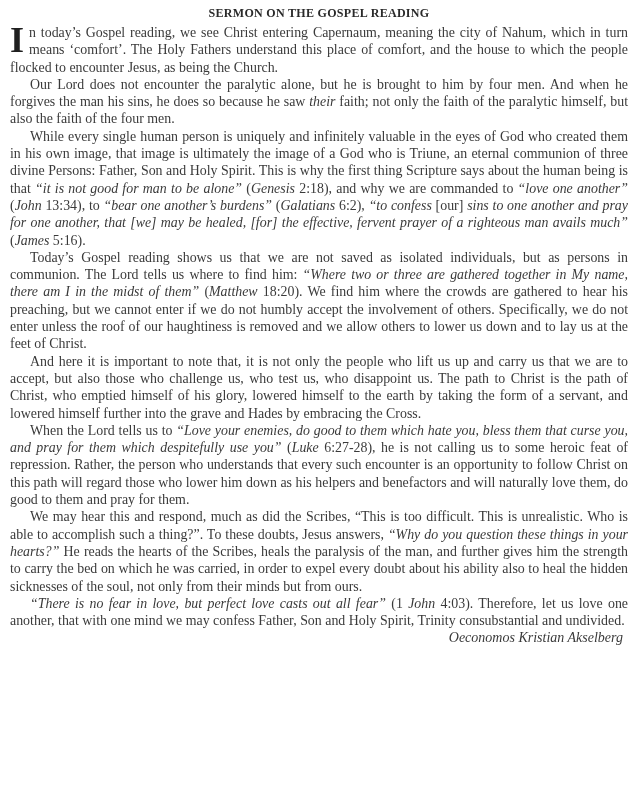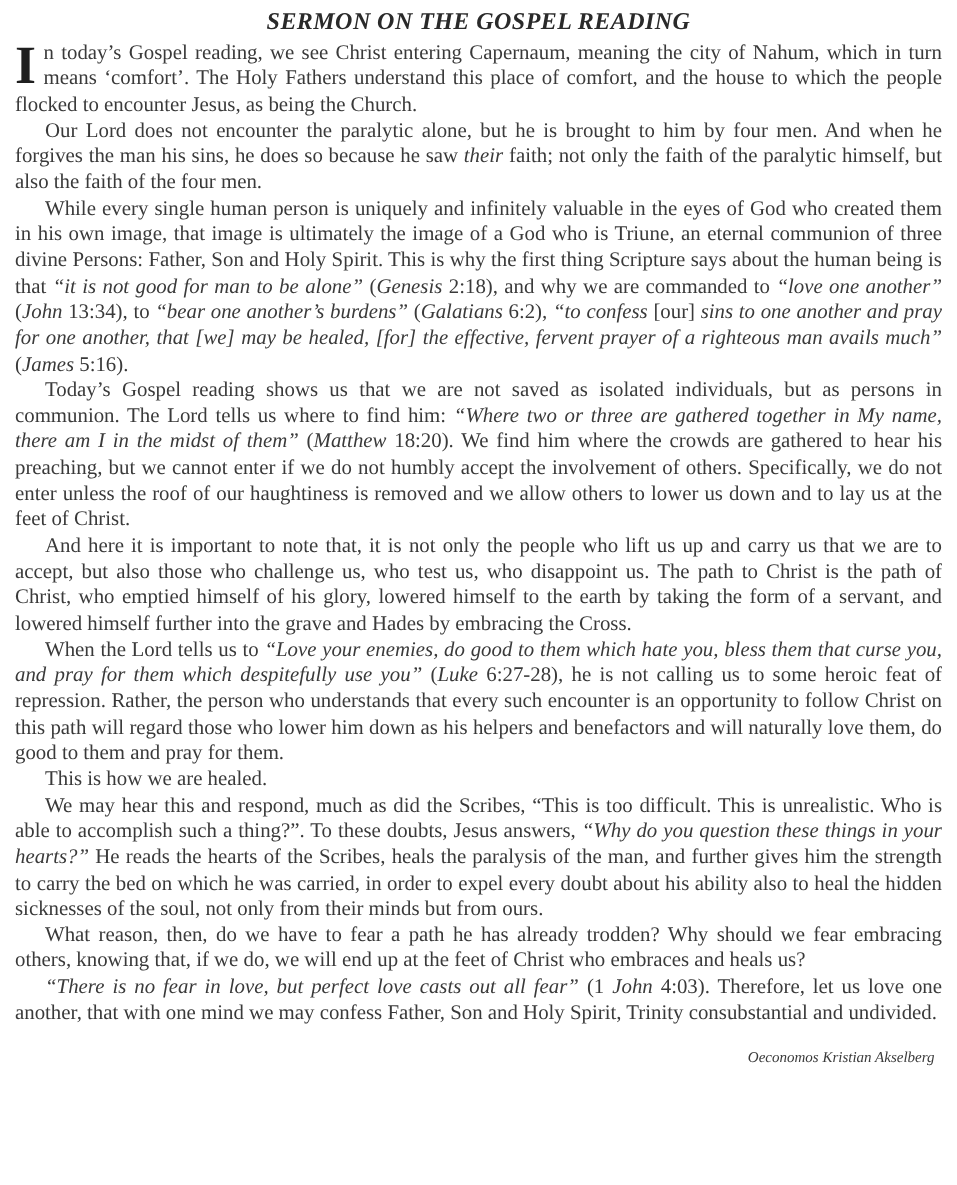--- a/index.html
+++ b/index.html
@@ -12,26 +12,25 @@
     height: 790px;
     overflow: hidden;
     font-family: "Liberation Serif", "DejaVu Serif", serif;
     color: #3a3a3a;
   }
   .page {
     padding: 6px 10px 0 10px;
   }
   .title {
     margin: 0 0 3px 0;
-    font-size: 16px;
+    font-size: 12px;
     font-weight: bold;
     text-align: center;
     color: #2a2a2a;
     letter-spacing: 0.3px;
-    font-style: italic;
   }
   .body-text p.para {
     margin: 0;
     font-size: 13.9px;
     line-height: 17.3px;
     text-align: justify;
     text-indent: 20px;
   }
   .body-text p.para.first {
     text-indent: 0;
@@ -42,39 +41,37 @@
     line-height: 28px;
     font-weight: bold;
     color: #1f1f1f;
     padding: 2px 5px 0 0;
   }
   .body-text em {
     font-style: italic;
     font-family: Liberation Serif, serif;
   }
   .signature {
-    margin-top: 16px;
+    margin-top: 1px;
     padding-right: 5px;
     text-align: right;
     font-style: italic;
-    font-size: 10px;
+    font-size: 14px;
     color: #3a3a3a;
   }
 </style>
 </head>
 <body>
 
 <div class="page">
   <h1 class="title">SERMON ON THE GOSPEL READING</h1>
   <div class="body-text">
       <p class="para first"><span class="dropcap">I</span><span>n today’s Gospel reading, we see Christ entering Capernaum, meaning the city of Nahum, which in turn means ‘comfort’. The Holy Fathers understand this place of comfort, and the house to which the people flocked to encounter Jesus, as being the Church.</span></p>
       <p class="para"><span>Our Lord does not encounter the paralytic alone, but he is brought to him by four men. And when he forgives the man his sins, he does so because he saw </span><em>their</em><span> faith; not only the faith of the paralytic himself, but also the faith of the four men.</span></p>
       <p class="para"><span>While every single human person is uniquely and infinitely valuable in the eyes of God who created them in his own image, that image is ultimately the image of a God who is Triune, an eternal communion of three divine Persons: Father, Son and Holy Spirit. This is why the first thing Scripture says about the human being is that </span><em>“it is not good for man to be alone”</em><span> (</span><em>Genesis</em><span> 2:18), and why we are commanded to </span><em>“love one another”</em><span> (</span><em>John</em><span> 13:34), to </span><em>“bear one another’s burdens”</em><span> (</span><em>Galatians</em><span> 6:2), </span><em>“to confess</em><span> [our] </span><em>sins to one another and pray for one another, that [we] may be healed, [for] the effective, fervent prayer of a righteous man avails much”</em><span> (</span><em>James</em><span> 5:16).</span></p>
       <p class="para"><span>Today’s Gospel reading shows us that we are not saved as isolated individuals, but as persons in communion. The Lord tells us where to find him: </span><em>“Where two or three are gathered together in My name, there am I in the midst of them”</em><span> (</span><em>Matthew</em><span> 18:20). We find him where the crowds are gathered to hear his preaching, but we cannot enter if we do not humbly accept the involvement of others. Specifically, we do not enter unless the roof of our haughtiness is removed and we allow others to lower us down and to lay us at the feet of Christ.</span></p>
       <p class="para"><span>And here it is important to note that, it is not only the people who lift us up and carry us that we are to accept, but also those who challenge us, who test us, who disappoint us. The path to Christ is the path of Christ, who emptied himself of his glory, lowered himself to the earth by taking the form of a servant, and lowered himself further into the grave and Hades by embracing the Cross.</span></p>
       <p class="para"><span>When the Lord tells us to </span><em>“Love your enemies, do good to them which hate you, bless them that curse you, and pray for them which despitefully use you”</em><span> (</span><em>Luke</em><span> 6:27-28), he is not calling us to some heroic feat of repression. Rather, the person who understands that every such encounter is an opportunity to follow Christ on this path will regard those who lower him down as his helpers and benefactors and will naturally love them, do good to them and pray for them.</span></p>
-      <p class="para"><span>This is how we are healed.</span></p>
       <p class="para"><span>We may hear this and respond, much as did the Scribes, “This is too difficult. This is unrealistic. Who is able to accomplish such a thing?”. To these doubts, Jesus answers, </span><em>“Why do you question these things in your hearts?”</em><span> He reads the hearts of the Scribes, heals the paralysis of the man, and further gives him the strength to carry the bed on which he was carried, in order to expel every doubt about his ability also to heal the hidden sicknesses of the soul, not only from their minds but from ours.</span></p>
-      <p class="para"><span>What reason, then, do we have to fear a path he has already trodden? Why should we fear embracing others, knowing that, if we do, we will end up at the feet of Christ who embraces and heals us?</span></p>
       <p class="para"><em>“There is no fear in love, but perfect love casts out all fear”</em><span> (1 </span><em>John</em><span> 4:03). Therefore, let us love one another, that with one mind we may confess Father, Son and Holy Spirit, Trinity consubstantial and undivided.</span></p>
     </div>
   <div class="signature">Oeconomos Kristian Akselberg</div>
 </div>
 
 </body></html>

